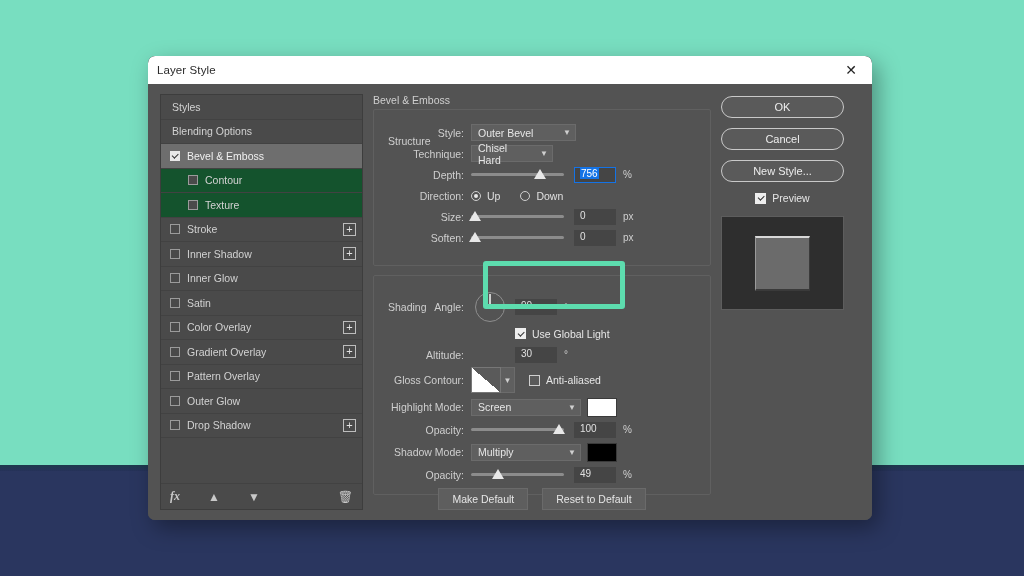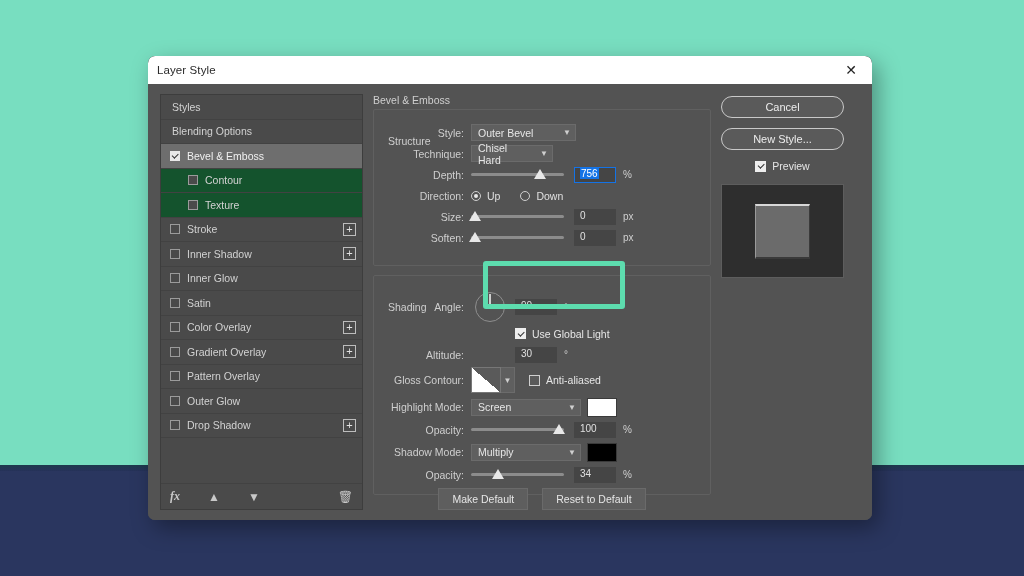--- a/index.html
+++ b/index.html
@@ -485,35 +485,36 @@
           <div class="swatch" style="background:#000000"></div>
         </div>
 
         <div class="row" style="margin-bottom:0">
           <div class="lab">Opacity:</div>
           <div class="slider" style="width:93px">
             <div class="track"></div>
             <div class="thumb" style="left:21px"></div>
           </div>
           <div class="num" style="margin-left:10px">
-            <span>34</span>
+            <span>49</span>
           </div>
           <span class="unit">%</span>
         </div>
       </div>
 
       <div id="bottom-btns">
         <div class="flatbtn">Make Default</div>
         <div class="flatbtn">Reset to Default</div>
       </div>
 
       <div id="hl-box" style="border-color: rgb(93, 220, 174);"></div>
     </div>
 
     <div id="right">
+      <div class="pillbtn">OK</div>
       <div class="pillbtn">Cancel</div>
       <div class="pillbtn">New Style...</div>
       <div id="preview-chk">
         <span class="chk">
           <span class="box on"></span>
           <span>Preview</span>
         </span>
       </div>
       <div id="preview-thumb">
         <div id="preview-inner"></div>

